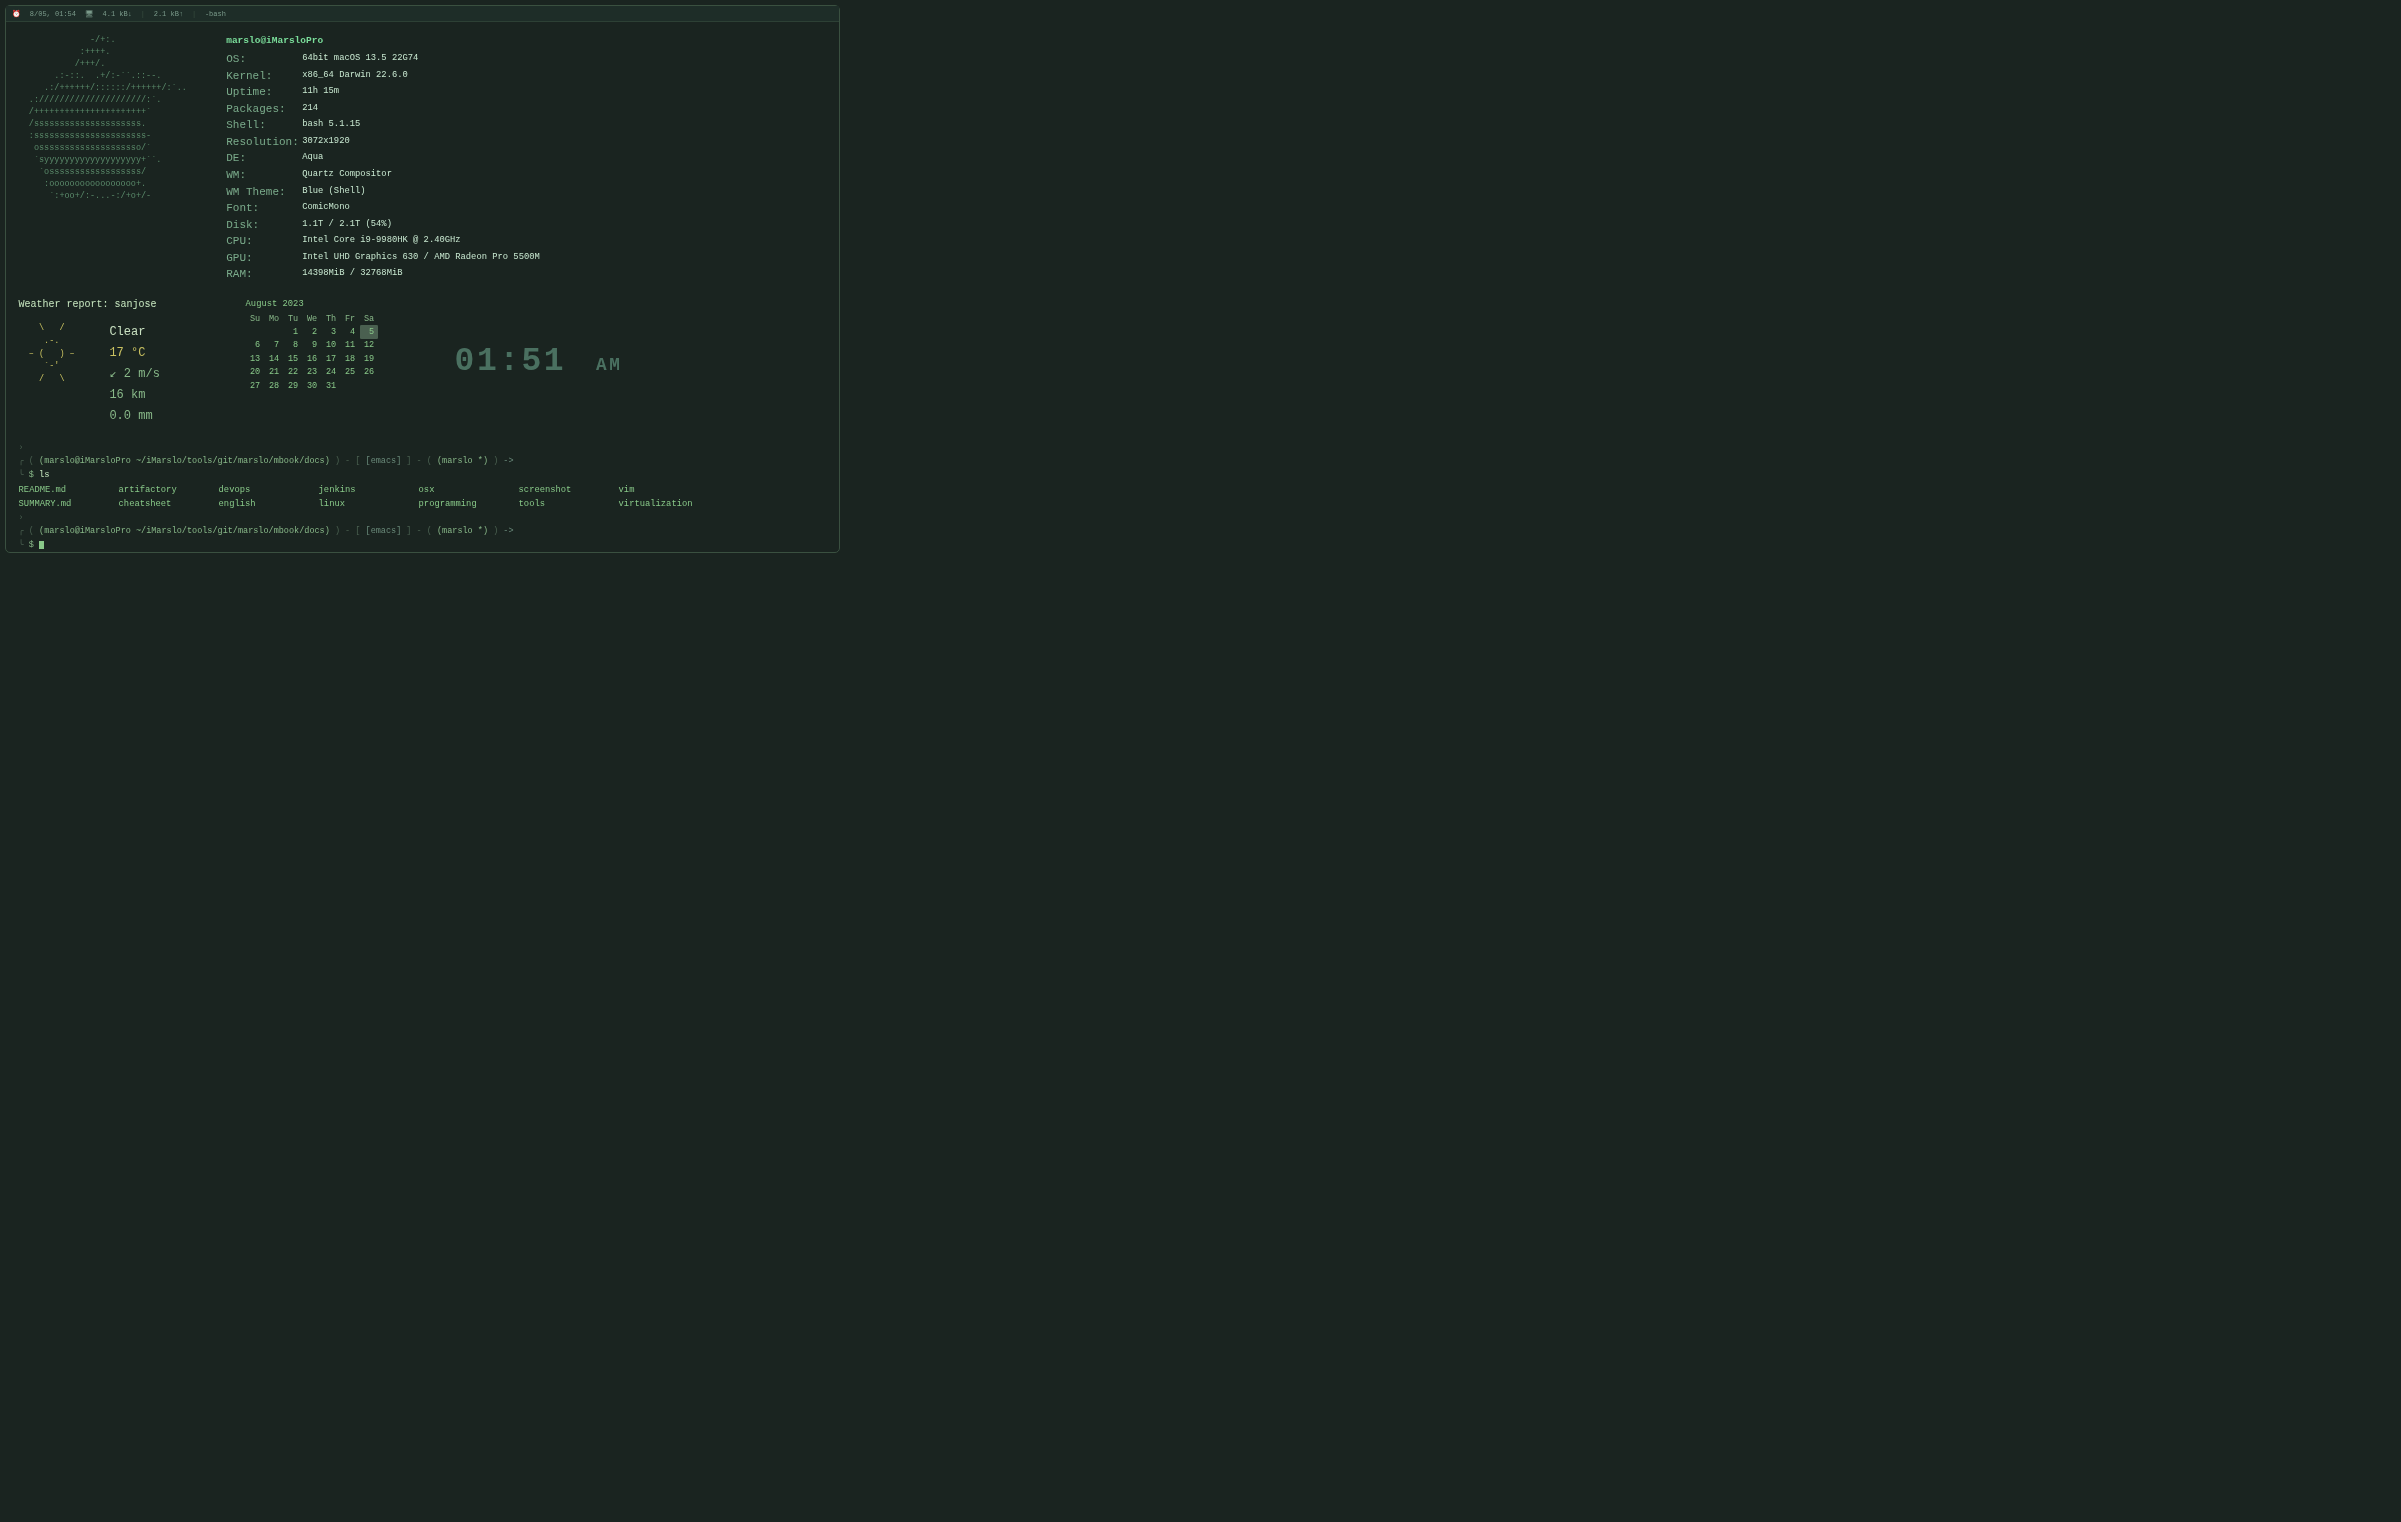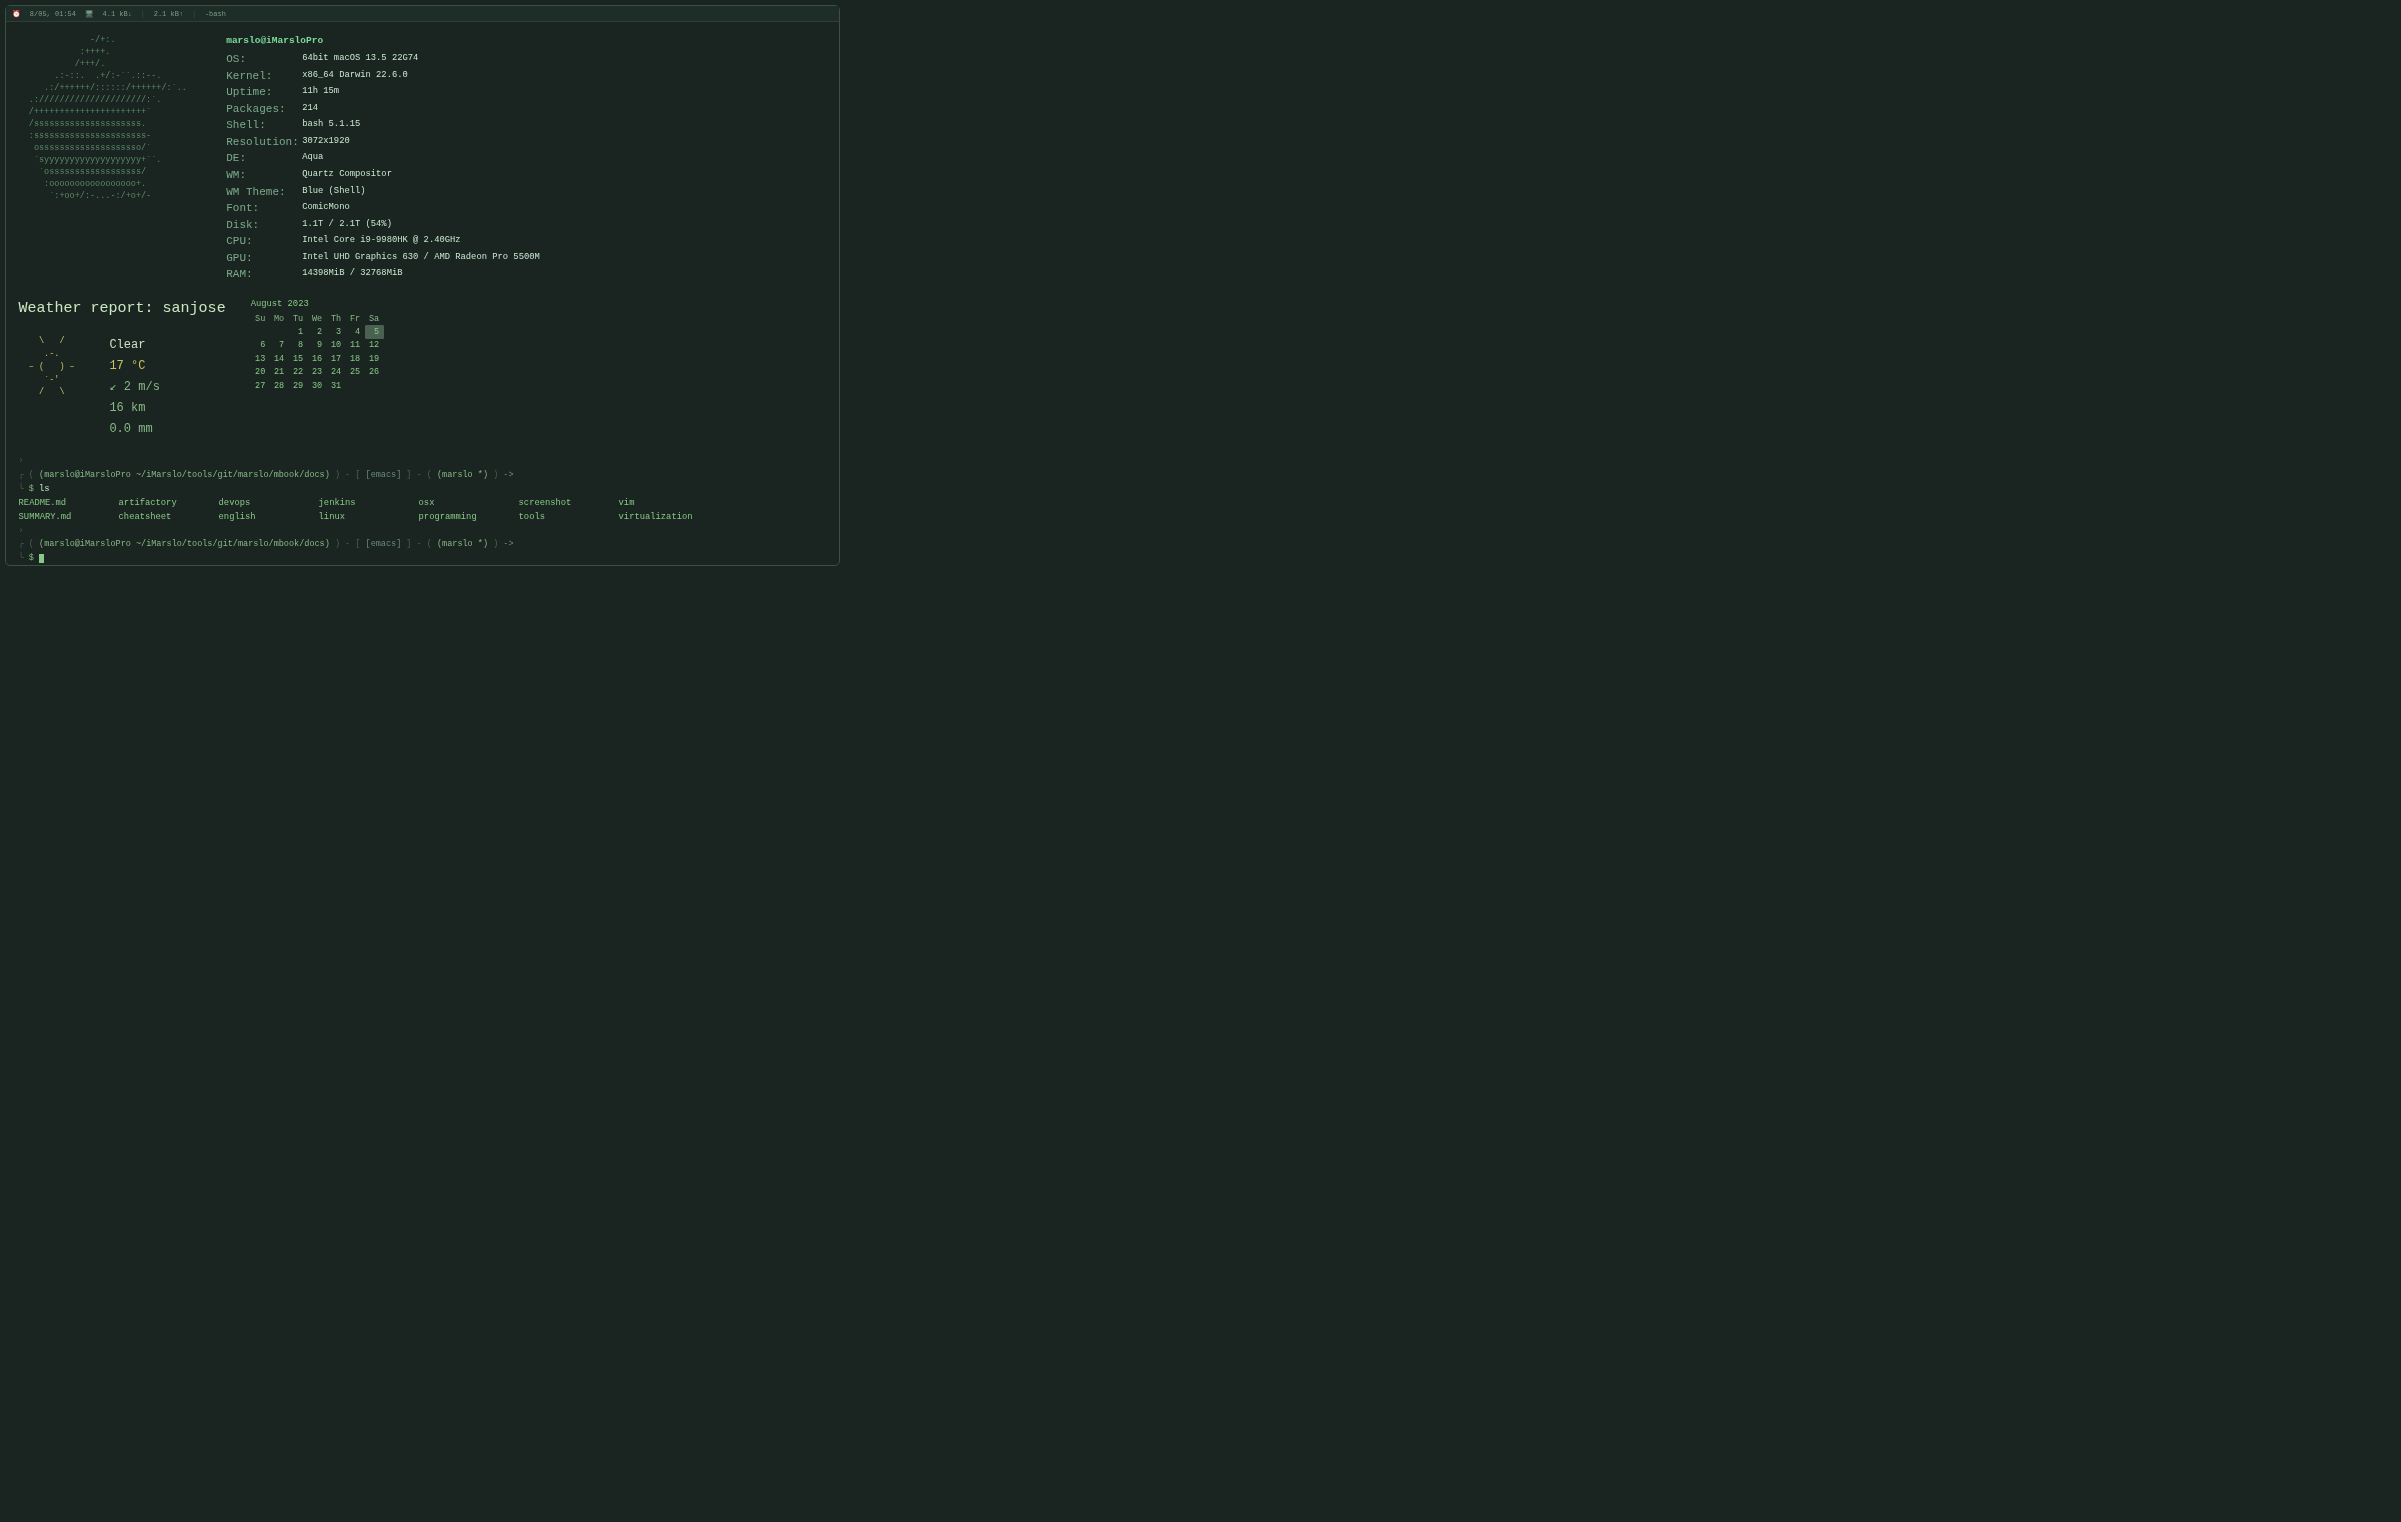--- a/index.html
+++ b/index.html
@@ -78,22 +78,22 @@
       display: flex;
       flex-direction: row;
       gap: 0;
       padding: 2.5px 0 2.5px 0;
     }
     .weather-block {
       min-width: 202px;
     }
     .weather-title {
       color: #c8e8c0;
-      font-size: 15px;
-      margin-bottom: 16px;
+      font-size: 10px;
+      margin-bottom: 10px;
       white-space: pre;
     }
     .weather-content {
       display: flex;
       flex-direction: row;
       gap: 0;
       align-items: flex-start;
     }
     .weather-sun-ascii {
       color: #c8c060;
@@ -356,20 +356,26 @@
             <td>29</td>
             <td>30</td>
             <td>31</td>
             <td></td>
             <td></td>
           </tr>
         </tbody>
           </table>
       </div>
 
+      <div class="clock-block">
+        <div class="clock-display">
+          <span>01:51</span>
+          <span style="font-size:17.7px; margin-left:7.6px;">AM</span>
+        </div>
+      </div>
     </div>
   </div>
 
   <div class="prompt-section">
     <div style="margin-top:7.6px; color:#4a6050; font-size:8.2px;">›</div>
     <div class="prompt-line">
       <span class="prompt-bracket">╭ </span>
       <span class="prompt-bracket">(</span>
       <span class="prompt-user">(marslo@iMarsloPro ~/iMarslo/tools/git/marslo/mbook/docs)</span>
       <span class="prompt-bracket">)</span>

